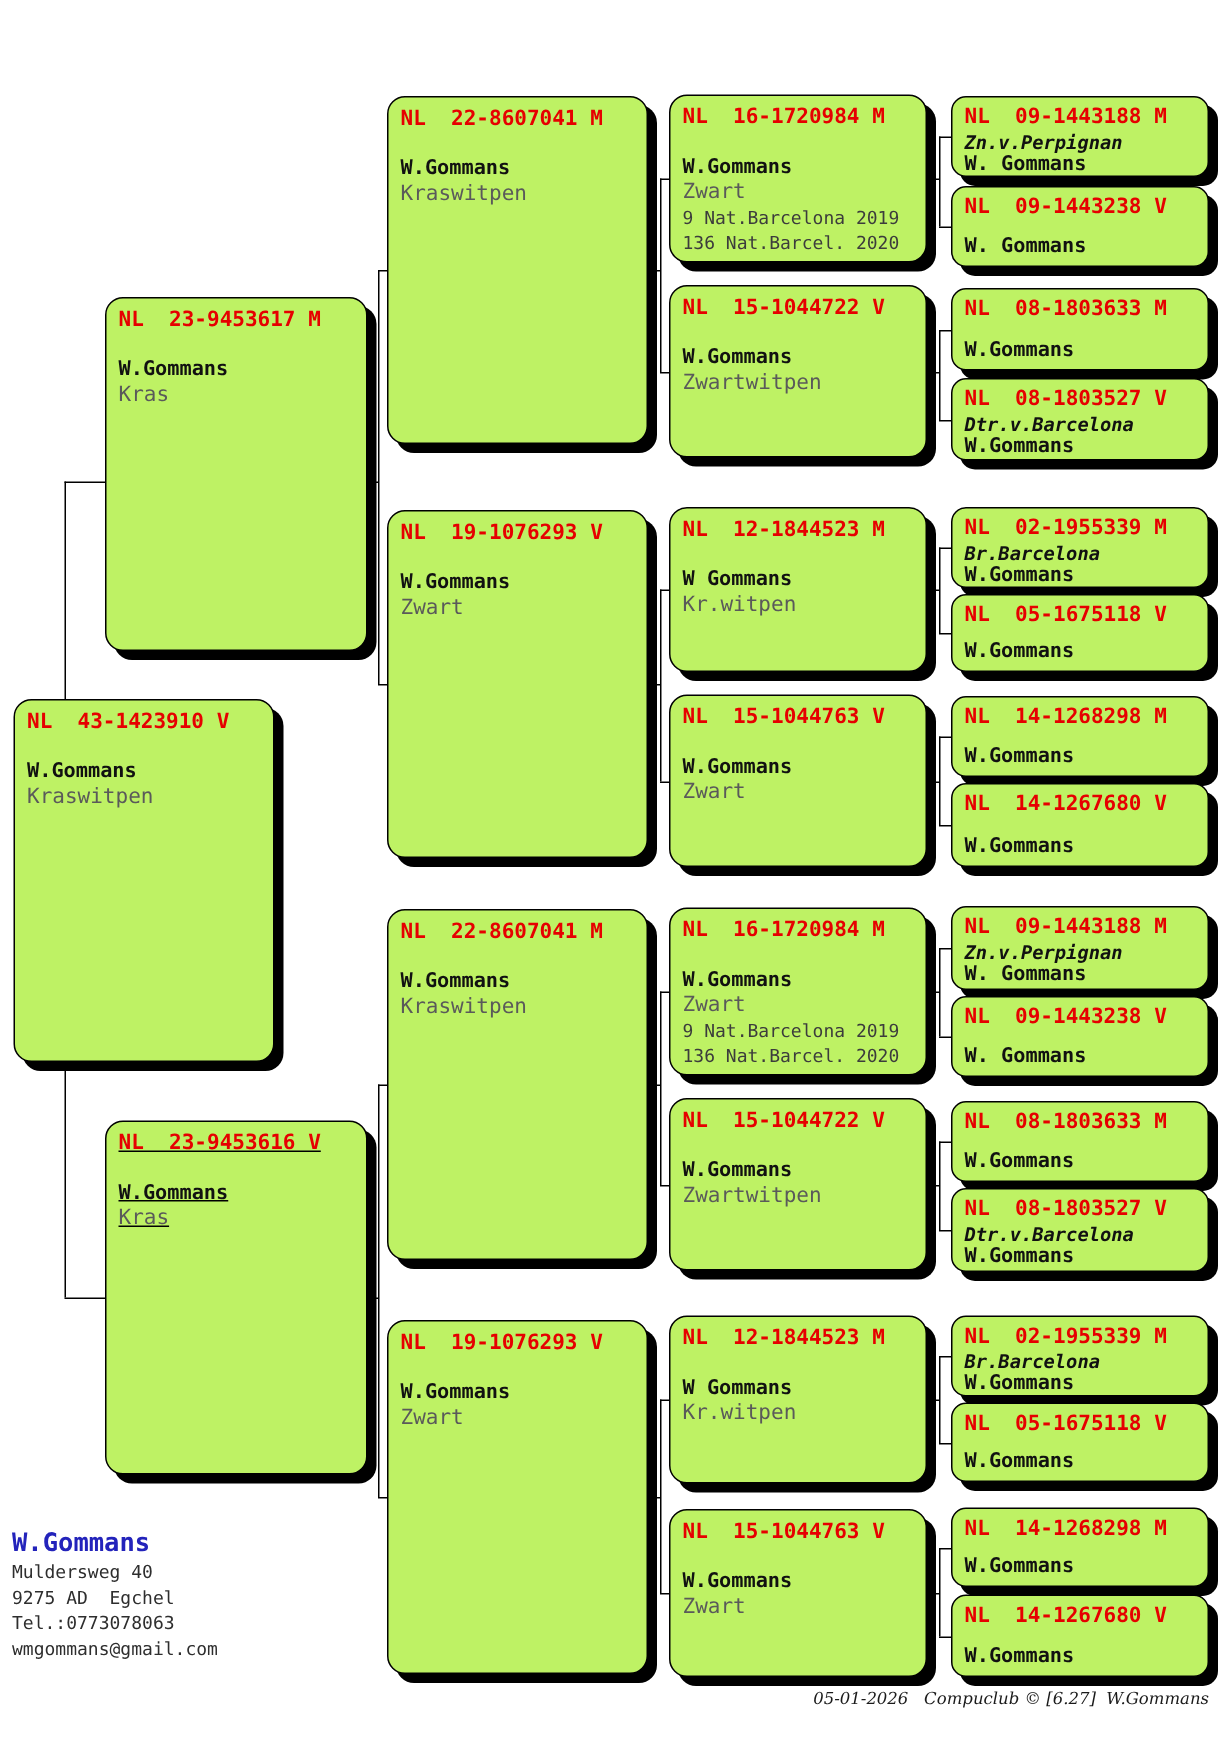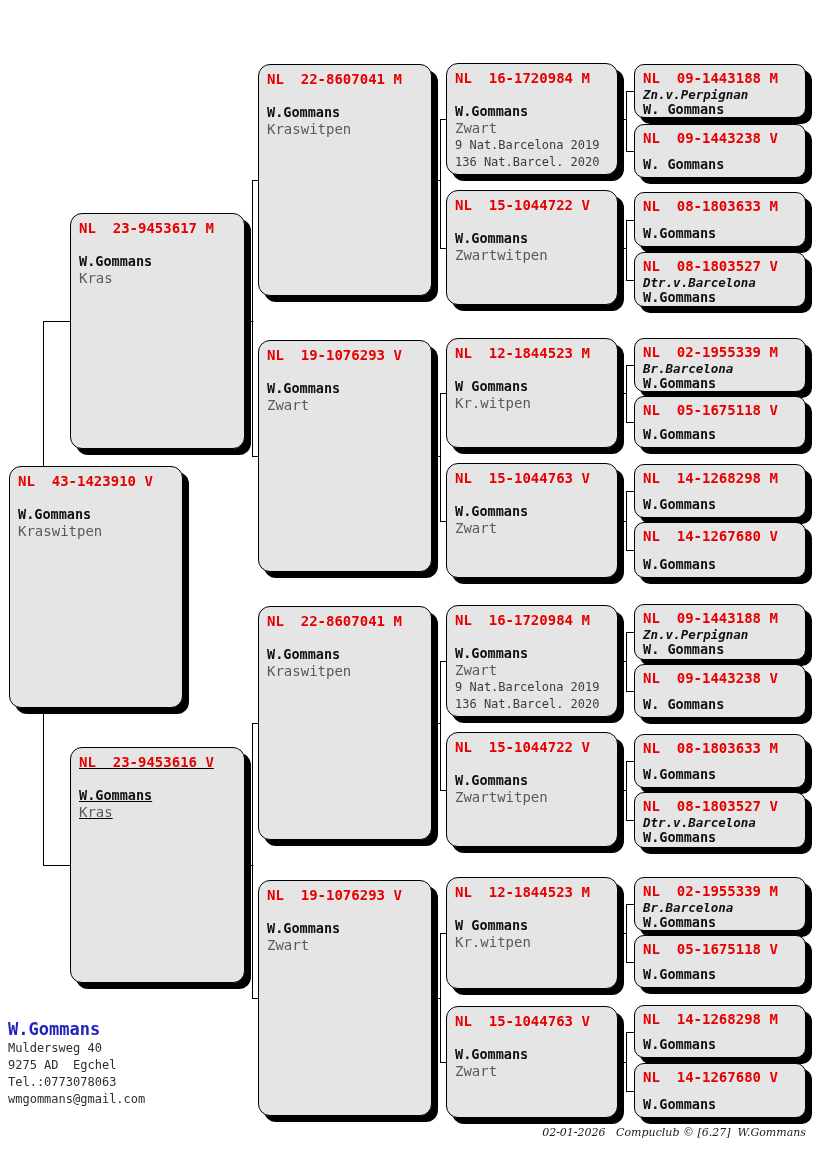--- a/index.html
+++ b/index.html
@@ -1,20 +1,20 @@
 <!DOCTYPE html>
 <html><head>
 <meta charset="utf-8">
 <style>
   html,body{margin:0;padding:0;background:#fff;}
   #page{position:relative;width:816px;height:1172px;background:#fff;overflow:hidden;
         font-family:"DejaVu Sans Mono",monospace;}
   .page-title{position:absolute;top:6px;left:0;width:816px;text-align:center;
         font-family:"Liberation Sans",sans-serif;font-size:22px;color:#111;white-space:pre;}
-  .box{position:absolute;background:#e5e5e5;border:1.5px solid #000;border-radius:12px;
+  .box{position:absolute;background:#bef264;border:1.5px solid #000;border-radius:12px;
         box-shadow:6px 6px 0 #000;display:flex;flex-direction:column;
         padding:6px 4px 6px 8px;box-sizing:border-box;}
   .box div{white-space:pre;line-height:17px;}
   .box .ring{font-size:14px;font-weight:bold;color:#e60000;}
   .box.lg .ring{margin-bottom:16px;}
   .box .note{font-size:12.5px;font-style:italic;font-weight:bold;color:#111;line-height:15px;}
   .box .name{font-size:13.5px;font-weight:bold;color:#111;}
   .box.sm{border-radius:10px;padding:5px 4px 5px 8px;}
   .box.sm .name{margin-top:auto;line-height:15px;}
   .box .breed{font-size:14px;color:#5a5a5a;}
@@ -93,21 +93,21 @@
       <div class="line" style="left: 43px; top: 708px; width: 1px; height: 157px;"></div>
       <div class="line" style="left: 43px; top: 321px; width: 27px; height: 1px;"></div>
       <div class="line" style="left: 43px; top: 865px; width: 27px; height: 1px;"></div>
       <div class="box lg" style="left: 9px; top: 466px; width: 174px; height: 242px;">
     <div class="ring">NL  43-1423910 V</div>
     <div class="note"></div>
     <div class="name">W.Gommans</div>
     <div class="breed">Kraswitpen</div>
     <div class="results"></div>
   </div>
-      <div class="box lg" style="left: 70px; top: 213px; width: 175px; height: 236px;">
+      <div class="box lg" style="left: 70px; top: 198px; width: 175px; height: 236px;">
     <div class="ring">NL  23-9453617 M</div>
     <div class="note"></div>
     <div class="name">W.Gommans</div>
     <div class="breed">Kras</div>
     <div class="results"></div>
   </div>
       <div class="box lg" style="left: 70px; top: 747px; width: 175px; height: 236px; text-decoration: underline;">
     <div class="ring">NL  23-9453616 V</div>
     <div class="note"></div>
     <div class="name">W.Gommans</div>
@@ -313,14 +313,14 @@
     </div>
 
   <div class="owner">
     <div class="owner-name">W.Gommans</div>
     <div>Muldersweg 40</div>
     <div>9275 AD  Egchel</div>
     <div>Tel.:0773078063</div>
     <div>wmgommans@gmail.com</div>
   </div>
 
-  <div class="footer"><span>02-01-2026</span><span>   </span><span>Compuclub © [6.27]</span><span>  </span><span>W.Gommans</span></div>
+  <div class="footer"><span>05-01-2026</span><span>   </span><span>Compuclub © [6.27]</span><span>  </span><span>W.Gommans</span></div>
 </div>
 
 </body></html>

